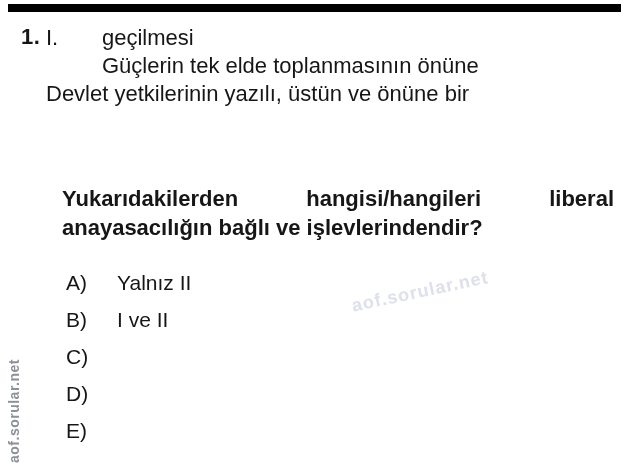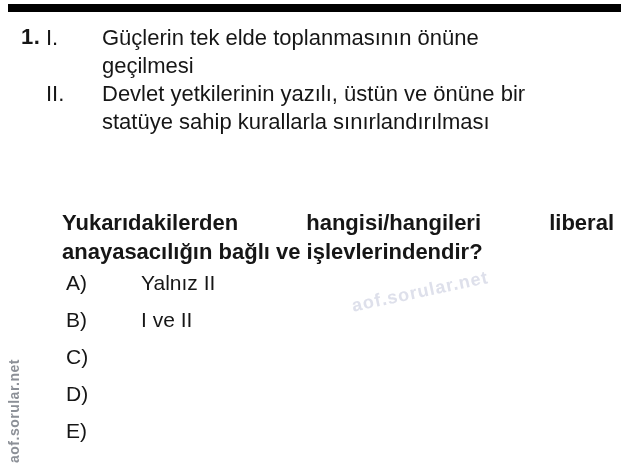--- a/index.html
+++ b/index.html
@@ -35,21 +35,21 @@
   }
   .premise { display: flex; }
   .numeral {
     flex: 0 0 56px;
     white-space: nowrap;
   }
   .plines { flex: 1; }
   .pline { display: block; white-space: nowrap; }
   .stem {
     position: absolute;
-    left: 62px; top: 208px;
+    left: 62px; top: 184px;
     width: 552px;
     font-size: 22px;
     font-weight: bold;
     line-height: 29px;
   }
   .stem-line { display: block; white-space: nowrap; }
   .stem-line.justified {
     white-space: normal;
     text-align: justify;
     text-align-last: justify;
@@ -59,21 +59,21 @@
     left: 66px; top: 271px;
     font-size: 21px;
   }
   .option {
     display: flex;
     align-items: baseline;
     height: 24px;
     margin-bottom: 13px;
   }
   .opt-letter { flex: 0 0 51px; }
-  .opt-text { white-space: nowrap; margin-left: 24px; }
+  .opt-text { white-space: nowrap; }
   .wm-center {
     position: absolute;
     left: 350px; top: 296px;
     font-size: 18px;
     font-weight: bold;
     letter-spacing: 1px;
     color: #dee0eb;
     transform: rotate(-12deg);
     transform-origin: 0 0;
     white-space: nowrap;
@@ -103,29 +103,27 @@
   <div class="wm-center">aof.sorular.net</div>
   <div class="wm-left">aof.sorular.net</div>
 
   <div class="content">
     <div class="qnum">1.</div>
 
     <div class="premises">
       <div class="premise">
         <span class="numeral">I.</span>
         <span class="plines">
+          <span class="pline">geçilmesi</span>
           <span class="pline">Güçlerin tek elde toplanmasının önüne</span>
-          <span class="pline">geçilmesi</span>
         </span>
       </div>
       <div class="premise">
-        <span class="numeral">II.</span>
         <span class="plines">
           <span class="pline">Devlet yetkilerinin yazılı, üstün ve önüne bir</span>
-          <span class="pline">statüye sahip kurallarla sınırlandırılması</span>
         </span>
       </div>
     </div>
 
     <div class="stem">
       <span class="stem-line justified">Yukarıdakilerden hangisi/hangileri liberal</span>
       <span class="stem-line">anayasacılığın bağlı ve işlevlerindendir?</span>
     </div>
 
     <div class="options">

